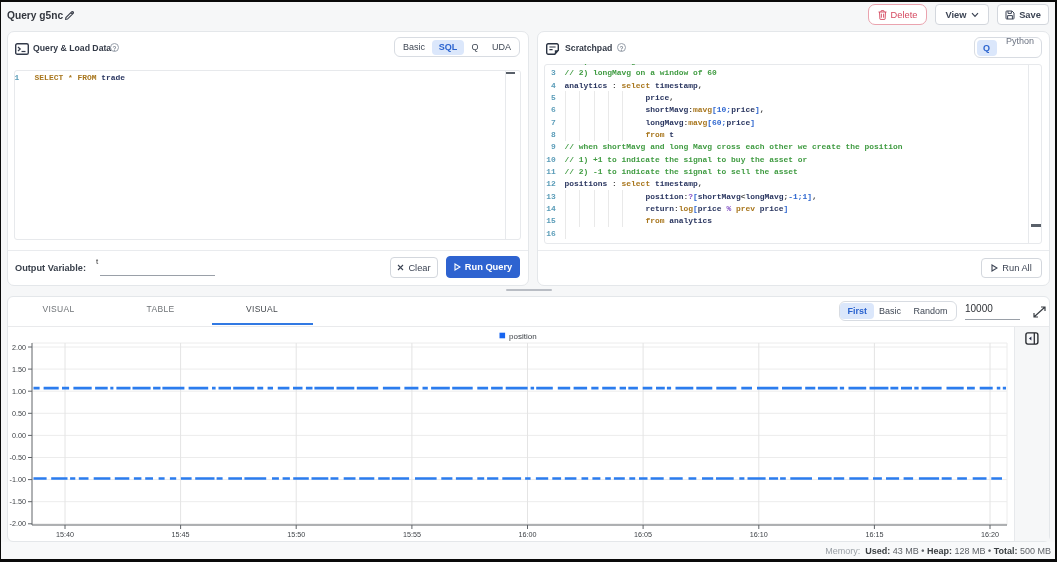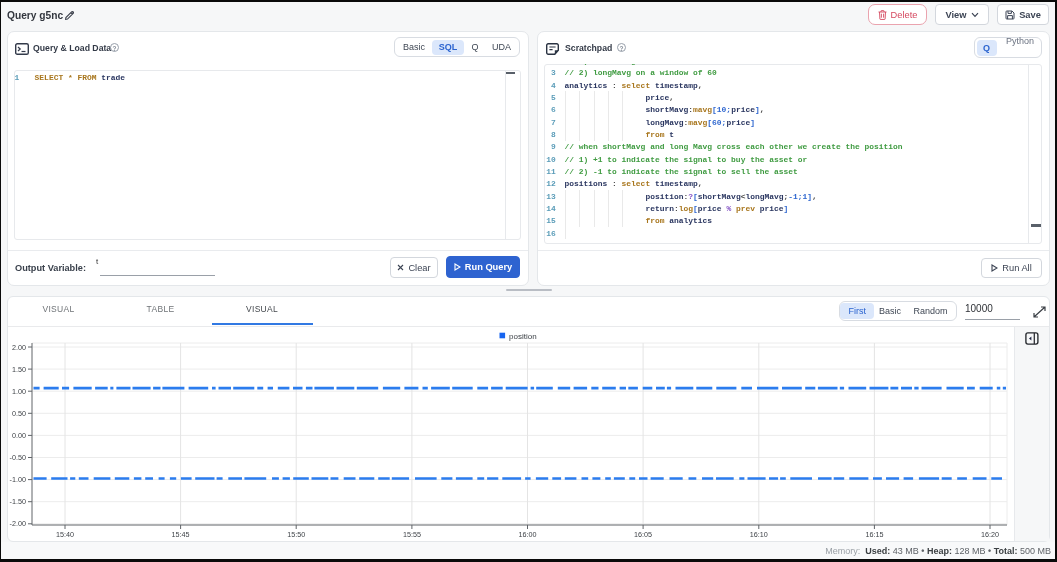--- a/index.html
+++ b/index.html
@@ -151,21 +151,21 @@
 <div class="abs" style="left:506px;top:288.8px;width:46px;height:2.6px;background:#b9bdc4;border-radius:2px;"></div>
 
 <div class="abs card" style="left:7px;top:296px;width:1043px;height:245.5px;border-radius:6px;"></div>
 <div class="abs" style="left:38px;top:304px;width:41px;text-align:center;font-size:8.5px;color:#6f7377;letter-spacing:0.3px;">VISUAL</div>
 <div class="abs" style="left:146px;top:304px;width:29px;text-align:center;font-size:8.5px;color:#6f7377;letter-spacing:0.3px;">TABLE</div>
 <div class="abs" style="left:246px;top:304px;width:29px;text-align:center;font-size:8.5px;color:#45494e;letter-spacing:0.3px;">VISUAL</div>
 <div class="abs" style="left:212px;top:322.8px;width:101px;height:2.6px;background:#3179e3;"></div>
 <div class="abs" style="left:8px;top:326px;width:1041px;height:1px;background:#e9eaec;"></div>
 
 <div class="abs tabgrp" style="left:838.6px;top:300.5px;width:118px;height:20.5px;border-radius:6px;"></div>
-<div class="abs pill" style="left:840.4px;top:302.5px;width:33.6px;height:16.5px;font-weight:400;font-size:9px;">First</div>
+<div class="abs pill" style="left:840.4px;top:302.5px;width:33.6px;height:16.5px;font-weight:700;font-size:9px;">First</div>
 <div class="abs" style="left:879px;top:305.5px;width:20px;text-align:center;font-size:9px;color:#3f4754;">Basic</div>
 <div class="abs" style="left:912px;top:305.5px;width:37px;text-align:center;font-size:9px;color:#3f4754;">Random</div>
 <div class="abs" style="left:965px;top:303px;font-size:10px;color:#2f3237;">10000</div>
 <div class="abs" style="left:964.9px;top:319.3px;width:55px;height:1px;background:#9aa0a8;"></div>
 <svg class="abs" style="left:1033px;top:305.5px;" width="13" height="12" viewBox="0 0 13 12">
       <path d="M8 1 H12 V5 M12 1 L1.5 10.5 M1 7 V11 H5" fill="none" stroke="#3a3f45" stroke-width="1.2"></path>
     </svg>
 
 <div class="abs" style="left:1013.7px;top:327px;width:35.5px;height:213.8px;background:#f6f7f8;border-left:1px solid #e7e9ec;"></div>
 <svg class="abs" style="left:1024.9px;top:331.8px;" width="14" height="13" viewBox="0 0 14 13">

